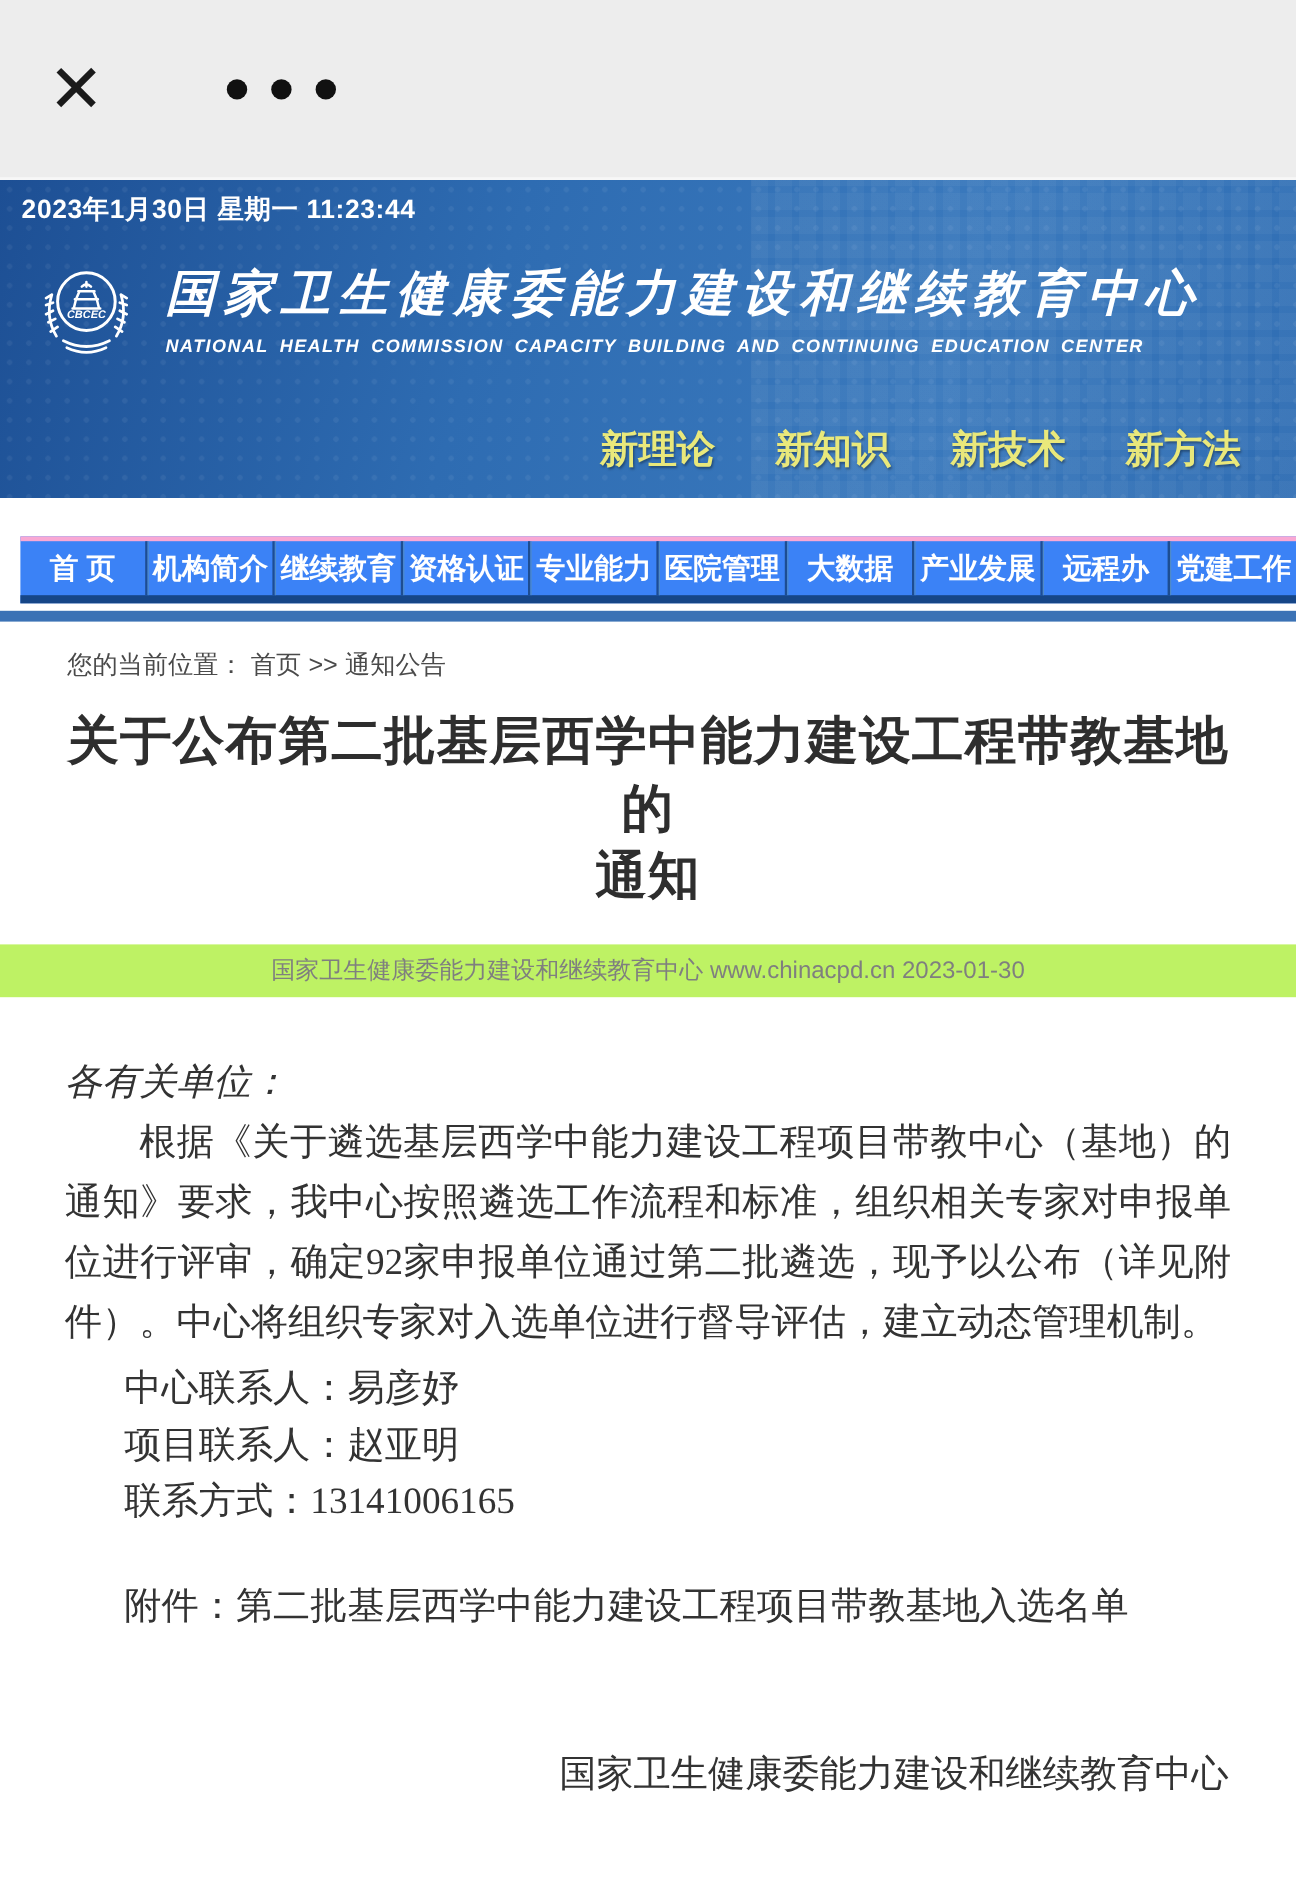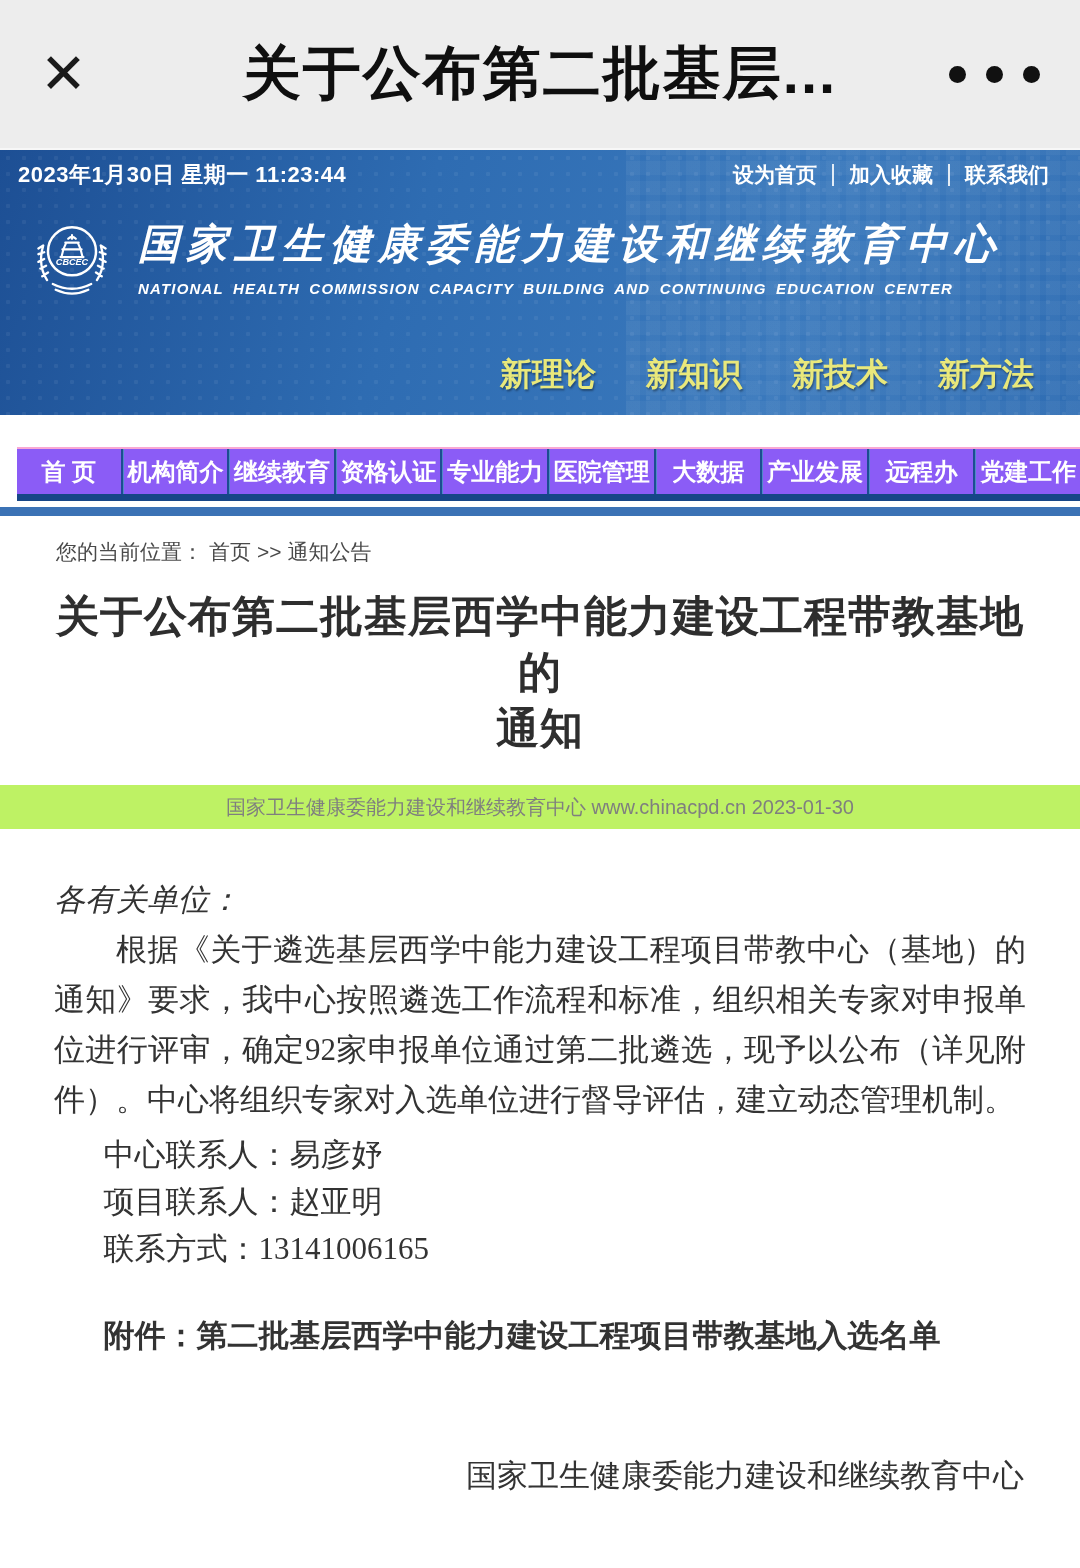--- a/index.html
+++ b/index.html
@@ -55,21 +55,21 @@
   .site-name-en { font-size:15px; font-weight:600; letter-spacing:1.2px; margin-top:11px; word-spacing:4px; }
 
   .slogan-row {
     position:relative; z-index:1; display:flex; justify-content:flex-end; gap:50px;
     padding:10px 46px 18px 0; font-size:32px; font-weight:bold;
     color:#e9e87b; text-shadow:1px 2px 2px rgba(0,0,0,0.35);
   }
   .slogan-row li { list-style:none; cursor:pointer;font-family:Liberation Serif, serif; }
 
   
-  .mainnav { background:#8b5cf6; border-top:2px solid #f9a8d4; border-bottom:7px solid #164687;margin-left:17px; }
+  .mainnav { background:#3b82f6; border-top:4px solid #f9a8d4; border-bottom:7px solid #164687;margin-left:17px; }
   .mainnav ul { display:flex; list-style:none; margin:0; padding:0; height:45px; }
   .mainnav li {
     flex:1; display:flex; align-items:center; justify-content:center;
     color:#fff; font-size:24px; font-weight:bold; cursor:pointer;
     border-right:2px solid #1d4d92; white-space:nowrap;
   }
   .mainnav li + li { border-left:1px solid #4f8ac7; }
   .mainnav li:last-child { border-right:none; }
 
   .gap-white { height:6px; background:#fff; }
@@ -91,47 +91,38 @@
     text-align:center; font-size:20px; color:#7f7f7f;
   }
   .art-body {
     padding:0 54px; color:#333; font-size:31px;
     font-family:"Liberation Serif","DejaVu Serif",serif;
   }
   .salutation { margin:46px 0 0; line-height:50px;font-style:italic; }
   .para { margin:0; text-indent:2em; line-height:50px; text-align:justify; }
   .contacts p { margin:0; padding-left:1.6em; line-height:47px;font-family:Liberation Serif, serif; }
   .contacts { margin-top:6px; }
-  .attachment-line { margin-top:40px; padding-left:1.6em; line-height:47px;font-weight:bold; }
+  .attachment-line { margin-top:40px; padding-left:1.6em; line-height:47px; }
   .signer { text-align:right; margin:92px 2px 0 0; line-height:50px; }
 </style>
 </head>
 <body>
 
 <header class="webview-bar">
   <div class="wv-close">✕</div>
-  <div class="wv-title">关于公布第二批基层...</div>
   <div class="wv-menu">
     <span class="dot"></span>
     <span class="dot"></span>
     <span class="dot"></span>
   </div>
 </header>
 
 <div class="site-top">
   <div class="topbar">
     <div class="topbar-date">2023年1月30日 星期一 11:23:44</div>
-    <ul class="toplinks">
-
-        <li>设为首页</li>
-
-        <li>加入收藏</li>
-
-        <li>联系我们</li>
-      </ul>
   </div>
 
   <div class="logo-row">
     <svg class="emblem" viewBox="0 0 100 100">
       <g fill="none" stroke="#ffffff" stroke-width="2.6" stroke-linecap="round">
         <circle cx="50" cy="42" r="25"></circle>
 
         <path d="M50 25 l0 4 M43 33 h14 M40 40 h20 M38 48 h24 M44 33 l-3 7 M56 33 l3 7 M41 40 l-2 8 M59 40 l2 8" stroke-width="2.2"></path>
         <path d="M46 29 q4 -4 8 0" stroke-width="2.2"></path>
 

